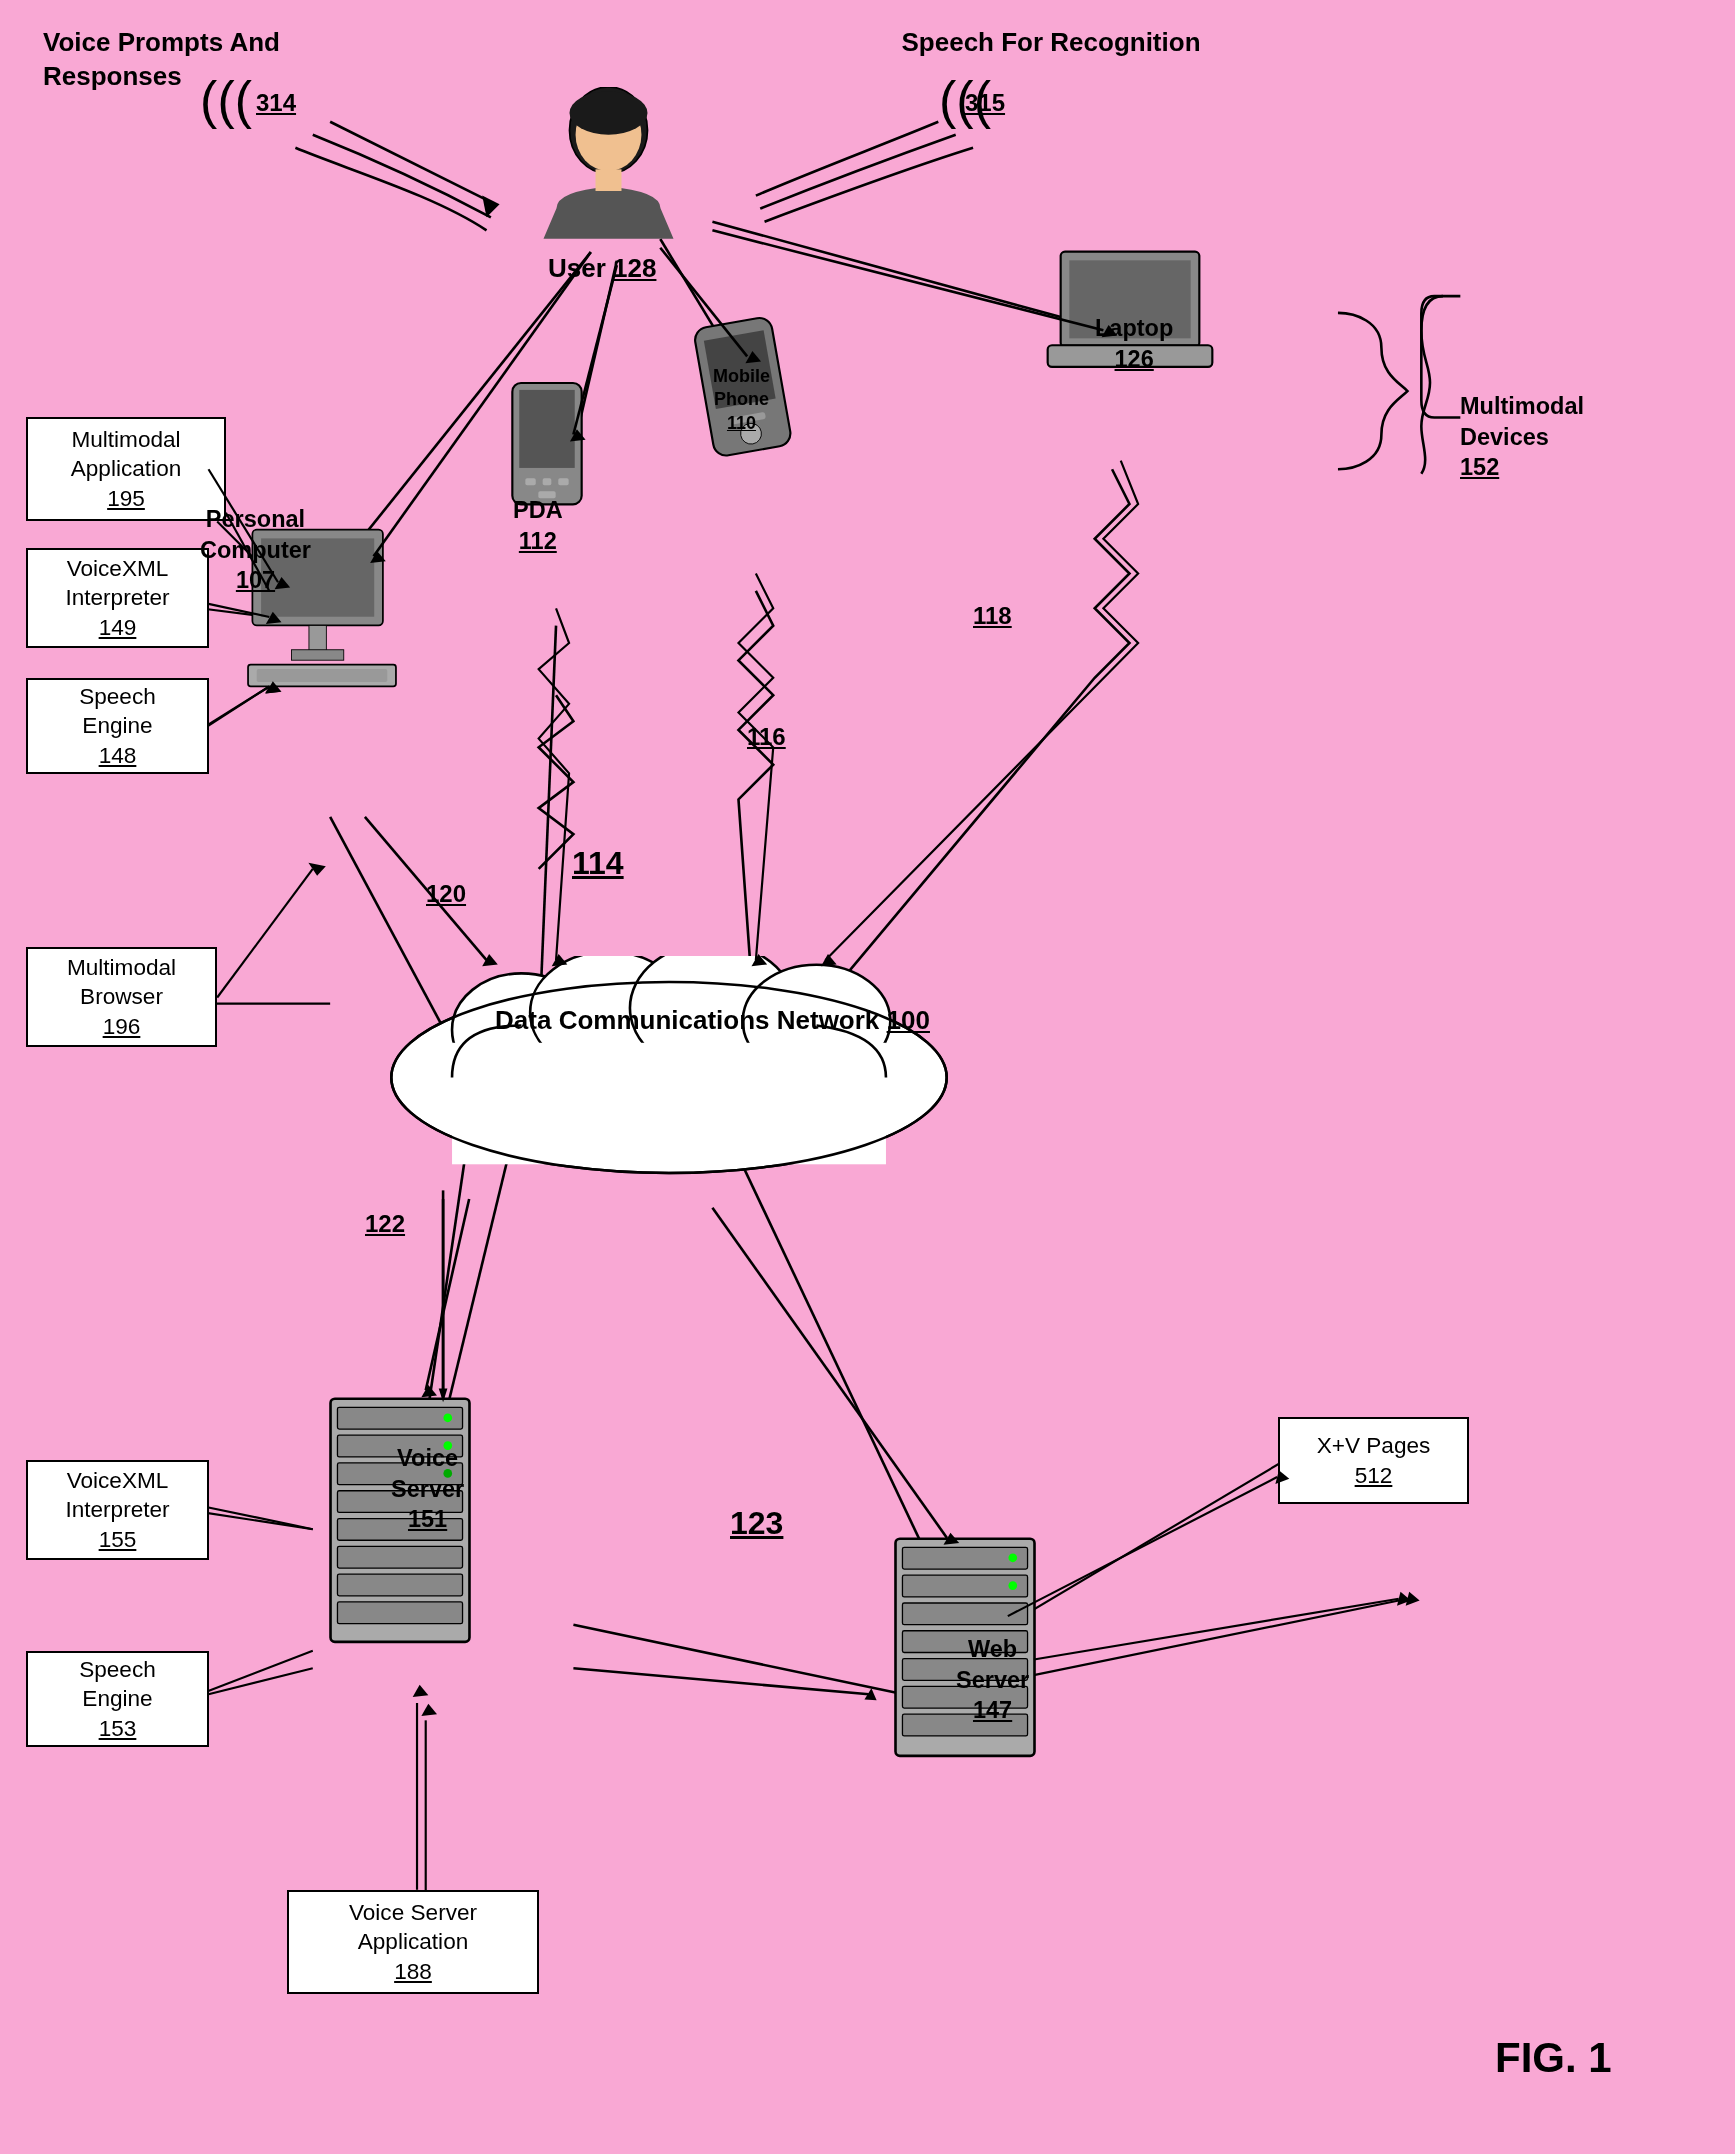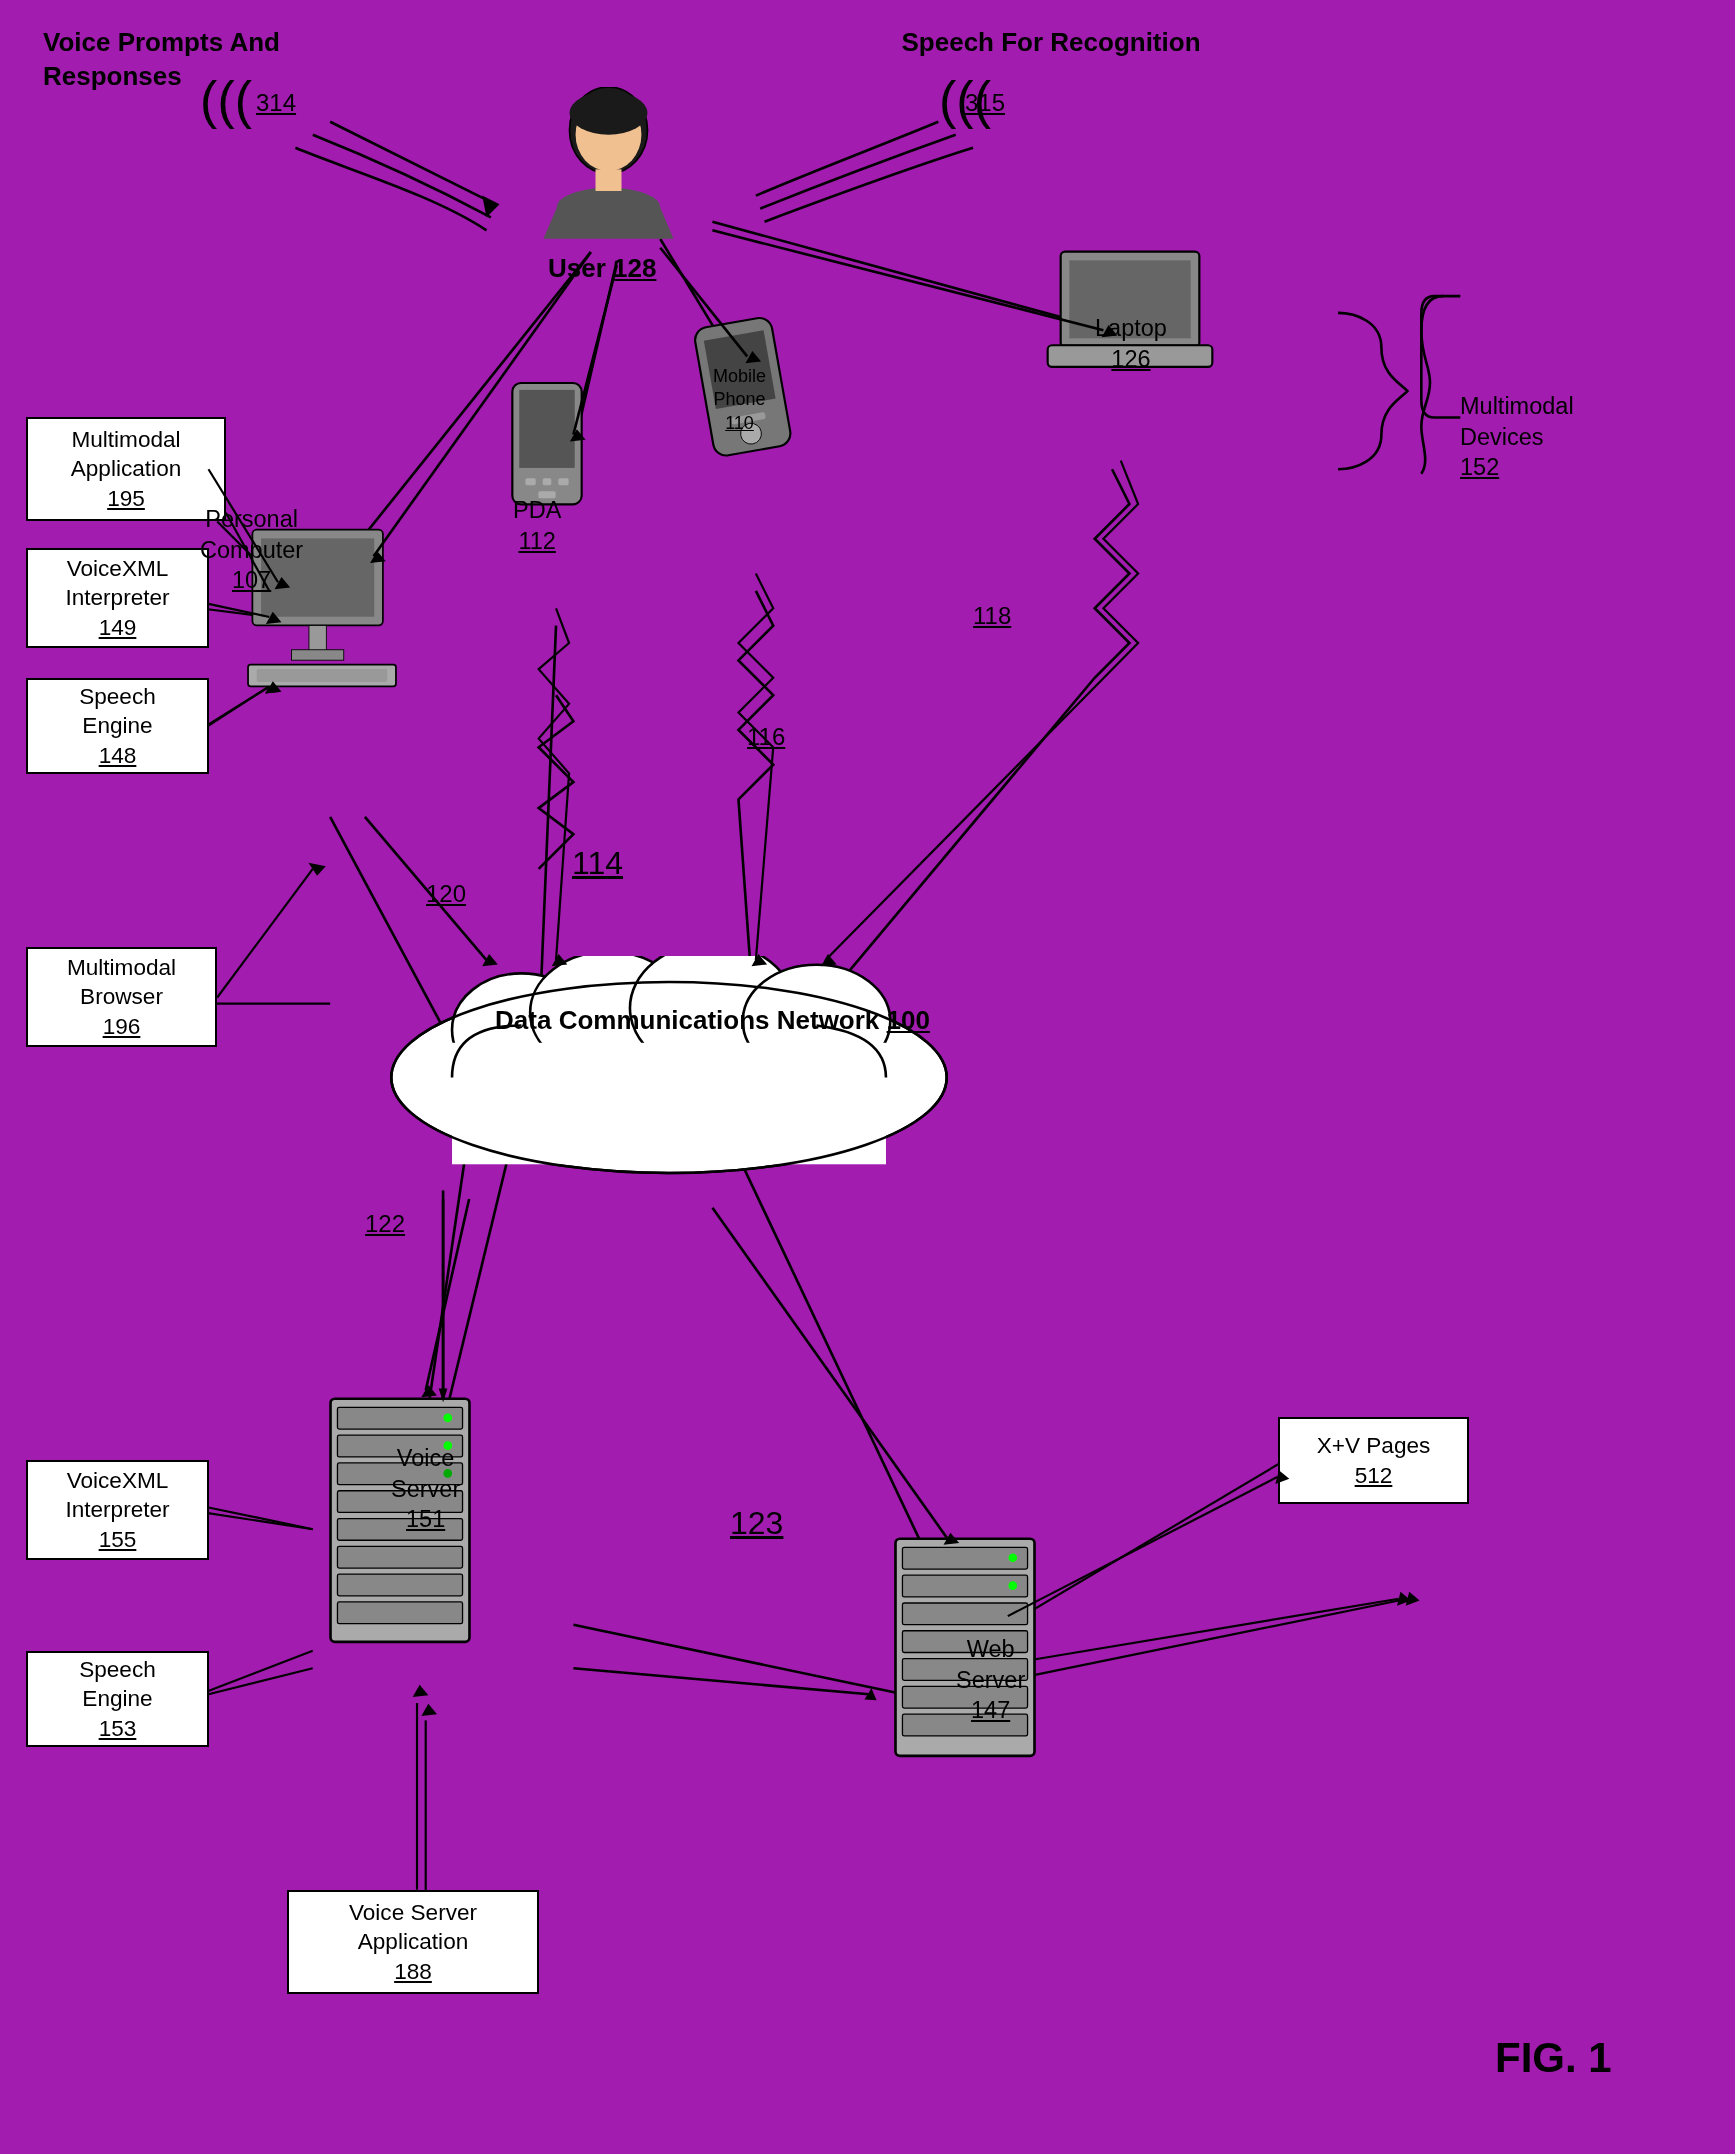--- a/index.html
+++ b/index.html
@@ -9,29 +9,29 @@
       width: 1735px;
       height: 2154px;
       position: relative;
       overflow: hidden;
     }
 
     .diagram-container {
       position: relative;
       width: 1735px;
       height: 2154px;
-      background: #a21caf;
+      background: #f9a8d4;
     }
 
     
     .label {
       position: absolute;
       font-family: Arial, sans-serif;
       font-size: 24px;
-      font-weight: normal;
+      font-weight: bold;
       text-align: center;
       line-height: 1.3;
     }
 
     .label-underline {
       text-decoration: underline;
     }
 
     
     .box {

